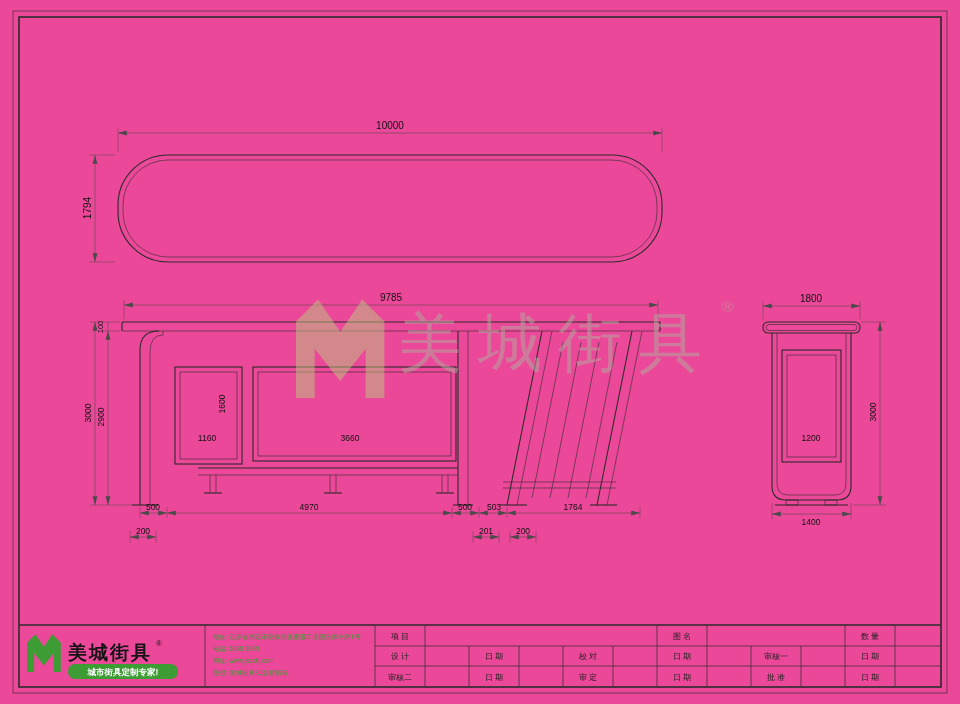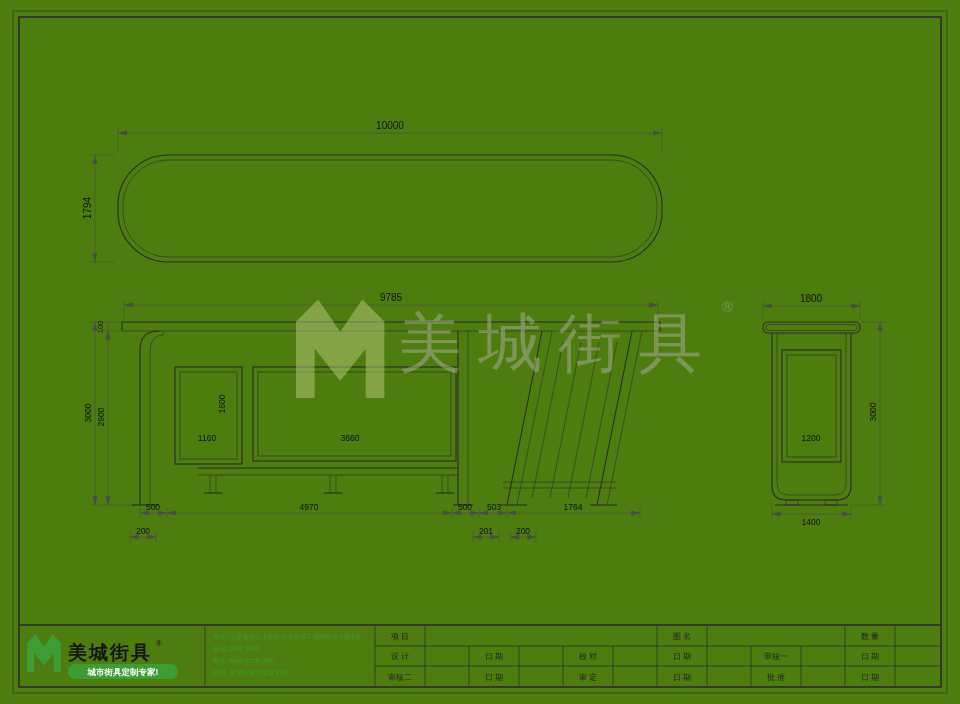--- a/index.html
+++ b/index.html
@@ -1,17 +1,17 @@
 <!DOCTYPE html>
 <html><head>
 <meta charset="utf-8">
 <style>
   html,body{margin:0;padding:0;background:#888;}
   .sheet{
-    width:960px;height:704px;background:#4d7c0f;position:relative;
+    width:960px;height:704px;background:#ec4899;position:relative;
     font-family:"Liberation Sans", sans-serif;
   }
   svg{display:block;}
   .o1{fill:none;stroke:#2b2b2b;stroke-width:1.1;}
   .o2{fill:none;stroke:#2b2b2b;stroke-width:0.6;}
   .thick{fill:none;stroke:#2b2b2b;stroke-width:1.6;}
   .ext{fill:none;stroke:#4a4a4a;stroke-width:0.45;}
   .dim{fill:none;stroke:#4a4a4a;stroke-width:0.55;}
   .tline{fill:none;stroke:#2b2b2b;stroke-width:0.7;}
   .dt{font-size:8.5px;fill:#111;font-family:"Liberation Sans",sans-serif;}

